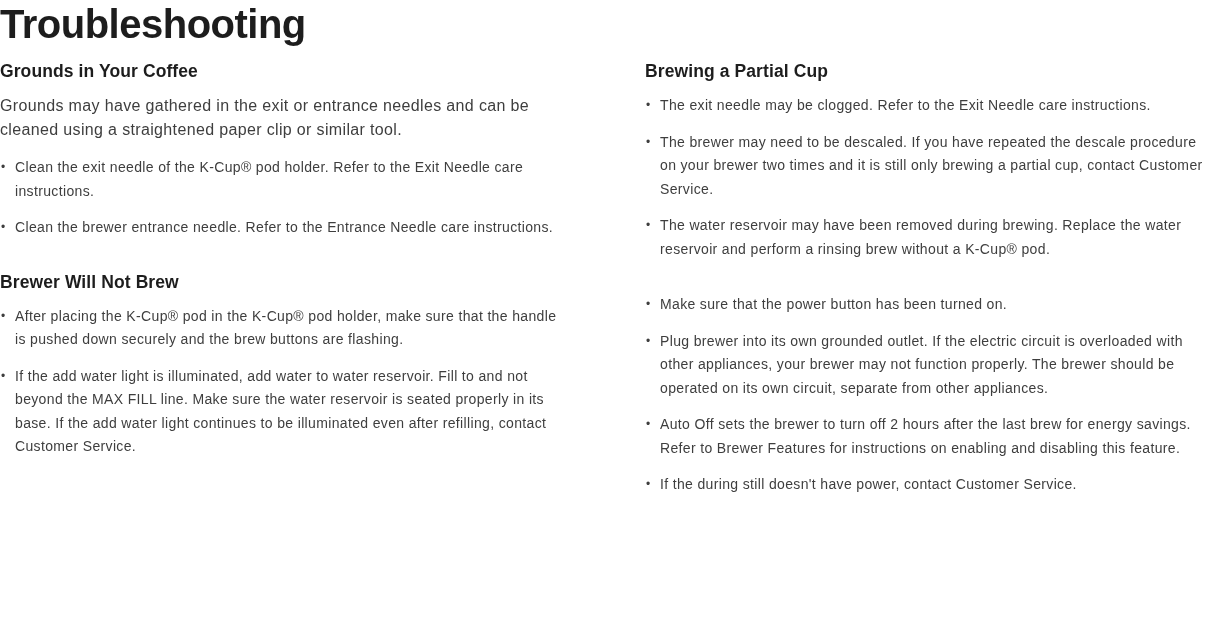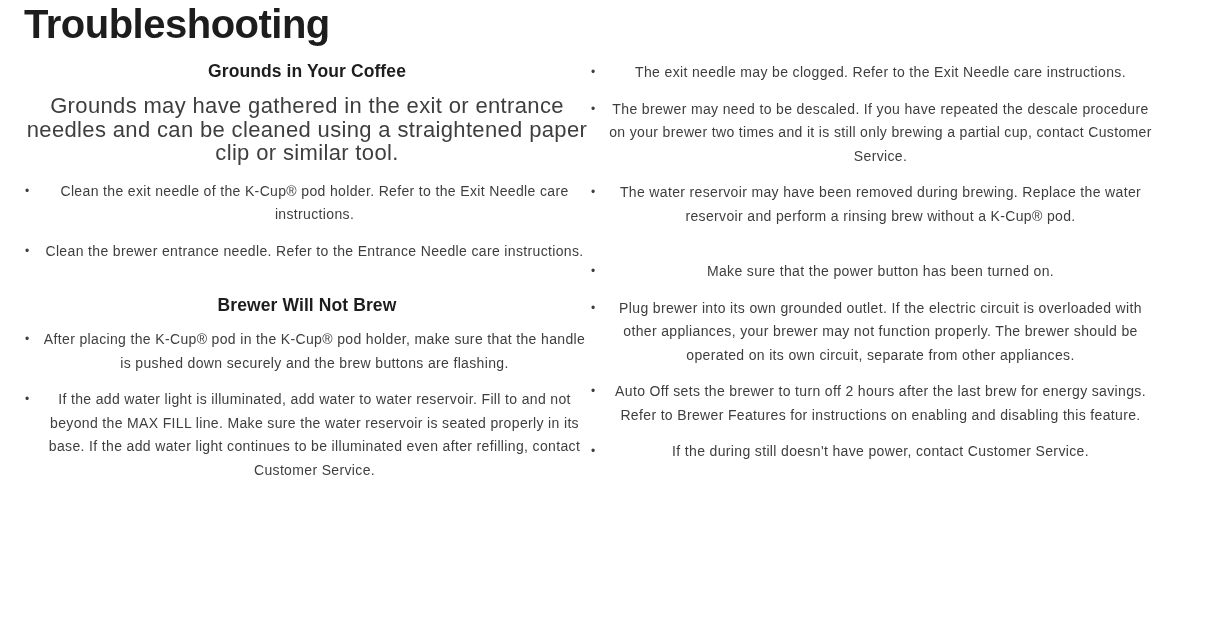--- a/index.html
+++ b/index.html
@@ -4,51 +4,51 @@
 <style>
   * { margin: 0; padding: 0; box-sizing: border-box; }
   html, body {
     width: 1228px;
     height: 627px;
     background: #ffffff;
     font-family: "Liberation Sans", sans-serif;
     overflow: hidden;
   }
   .page {
-    padding: 2px 8px 0 24px;
+    padding: 2px 8px 0 0;
   }
   .title {
     font-size: 40px;
     font-weight: 700;
     color: #1d1d1d;
     letter-spacing: -0.5px;
     line-height: 44px;
     margin-bottom: 15px;
   }
   .columns {
     display: flex;
-    text-align: center;
+    gap: 79px;
   }
   .col {
     width: 566px;
     flex: 0 0 566px;
   }
   .section + .section {
     margin-top: 32px;
   }
   .section-heading {
     font-size: 17.5px;
     font-weight: 700;
     color: #1d1d1d;
     letter-spacing: 0.1px;
     line-height: 20px;
     margin-bottom: 13px;
   }
   .intro {
-    font-size: 22px;
+    font-size: 16px;
     line-height: 23.5px;
     color: #3e3e3e;
     letter-spacing: 0.35px;
     margin-bottom: 15px;
   }
   .bullet-list {
     list-style: none;
   }
   .bullet-item {
     font-size: 14px;
@@ -97,20 +97,21 @@
           <li class="bullet-item">After placing the K-Cup® pod in the K-Cup® pod holder, make sure that the handle is pushed down securely and the brew buttons are flashing.</li>
           <li class="bullet-item">If the add water light is illuminated, add water to water reservoir. Fill to and not beyond the MAX FILL line. Make sure the water reservoir is seated properly in its base. If the add water light continues to be illuminated even after refilling, contact Customer Service.</li>
         </ul>
       </div>
 
     </div>
 
     <div class="col">
 
       <div class="section">
+        <h2 class="section-heading">Brewing a Partial Cup</h2>
         <ul class="bullet-list">
           <li class="bullet-item">The exit needle may be clogged. Refer to the Exit Needle care instructions.</li>
           <li class="bullet-item">The brewer may need to be descaled. If you have repeated the descale procedure on your brewer two times and it is still only brewing a partial cup, contact Customer Service.</li>
           <li class="bullet-item">The water reservoir may have been removed during brewing. Replace the water reservoir and perform a rinsing brew without a K-Cup® pod.</li>
         </ul>
       </div>
 
       <div class="section">
         <ul class="bullet-list">
           <li class="bullet-item">Make sure that the power button has been turned on.</li>

